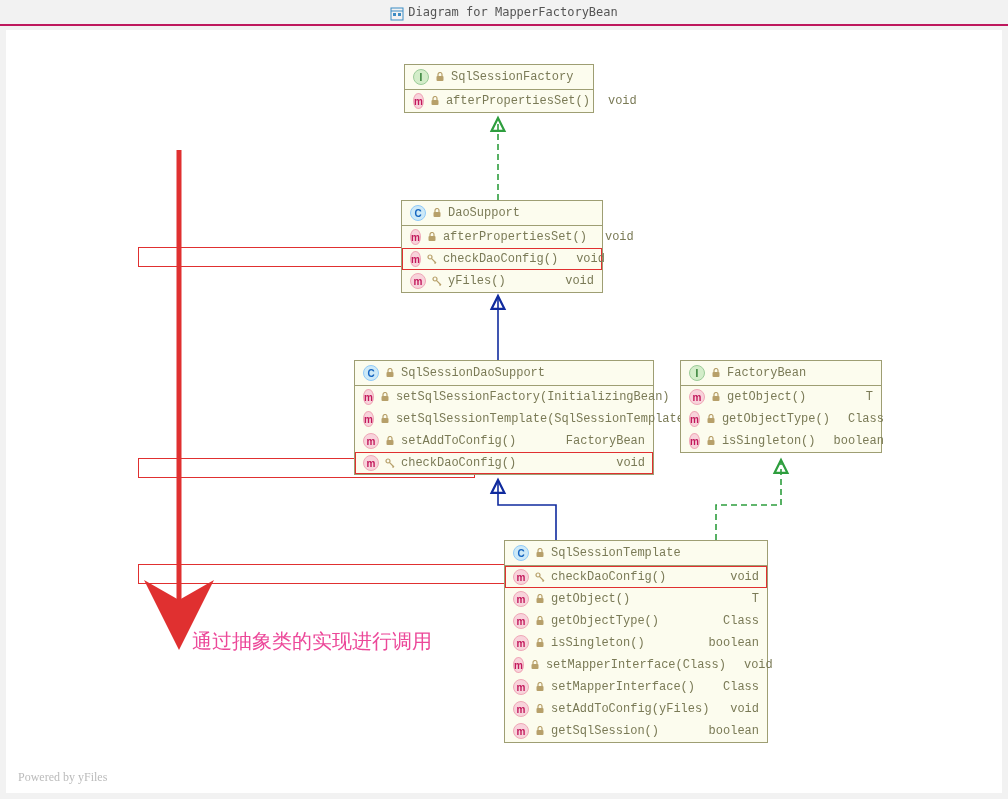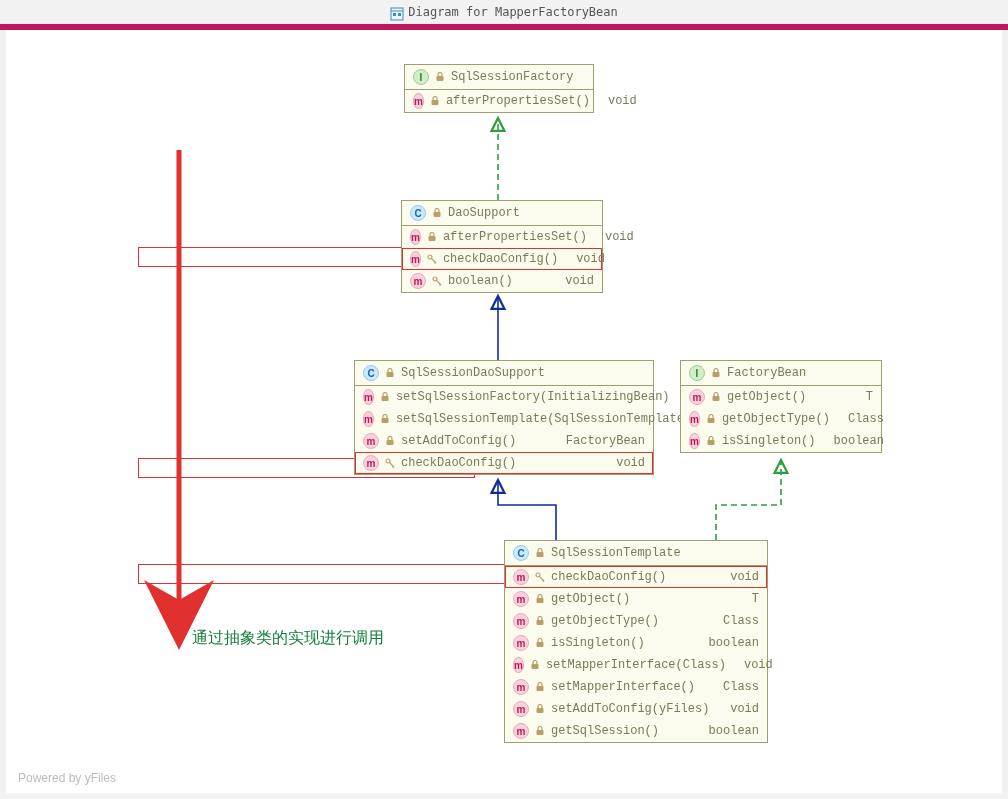--- a/index.html
+++ b/index.html
@@ -16,21 +16,21 @@
     width: 1008px;
     height: 799px;
     background: #f2f2f2;
   }
   .titlebar {
     height: 24px;
     line-height: 24px;
     text-align: center;
     font-size: 12px;
     color: #555;
-    border-bottom: 6px solid #be185d;
+    border-bottom: 2px solid #be185d;
     background: #f2f2f2;
     position: relative;
   }
   .titlebar .icon {
     display: inline-block;
     vertical-align: middle;
     width: 14px;
     height: 14px;
     margin-right: 4px;
     position: relative;
@@ -104,30 +104,30 @@
     height: 10px;
   }
   .redbox {
     position: absolute;
     border: 1px solid #e03030;
     background: transparent;
   }
   .annotation {
     position: absolute;
     font-family: Liberation Sans, sans-serif;
-    font-size: 16px;
-    color: #15803d;
+    font-size: 20px;
+    color: #ec4899;
   }
   .watermark {
     position: absolute;
     left: 12px;
     bottom: 8px;
     font-size: 12px;
     color: #bbb;
-    font-family: Liberation Sans, sans-serif;
+    font-family: Liberation Serif, serif;
   }
 </style>
 </head>
 <body>
 
 <div class="window">
   <div class="titlebar">
     <span class="icon">
       <svg viewBox="0 0 14 14">
           <rect x="1" y="1" width="12" height="12" fill="none" stroke="#3b8cc4" stroke-width="1"></rect>
@@ -227,21 +227,21 @@
           </div>
           <div class="uml-row">
             <span class="circ circ-m">m</span>
             <span class="vis">
               <svg viewBox="0 0 10 10" width="10" height="10">
                 <circle cx="3" cy="3" r="2" fill="none" stroke="#b7a06a" stroke-width="1.2"></circle>
                 <line x1="4.4" y1="4.4" x2="9" y2="9" stroke="#b7a06a" stroke-width="1.2"></line>
                 <line x1="7" y1="9" x2="9" y2="9" stroke="#b7a06a" stroke-width="1.2"></line>
               </svg>
             </span>
-            <span>boolean()</span>
+            <span>yFiles()</span>
             <span class="ret">void</span>
           </div>
         </div>
       </div>
 
     <div class="uml-box" id="node-sqlSessionDaoSupport" style="left:348px; top:330px; width:298px;">
         <div class="uml-header">
           <span class="circ circ-c">C</span>
           <span class="lock"><svg viewBox="0 0 10 10" width="10" height="10">
               <rect x="1.5" y="4" width="7" height="5" rx="1" fill="#b7a06a"></rect>

